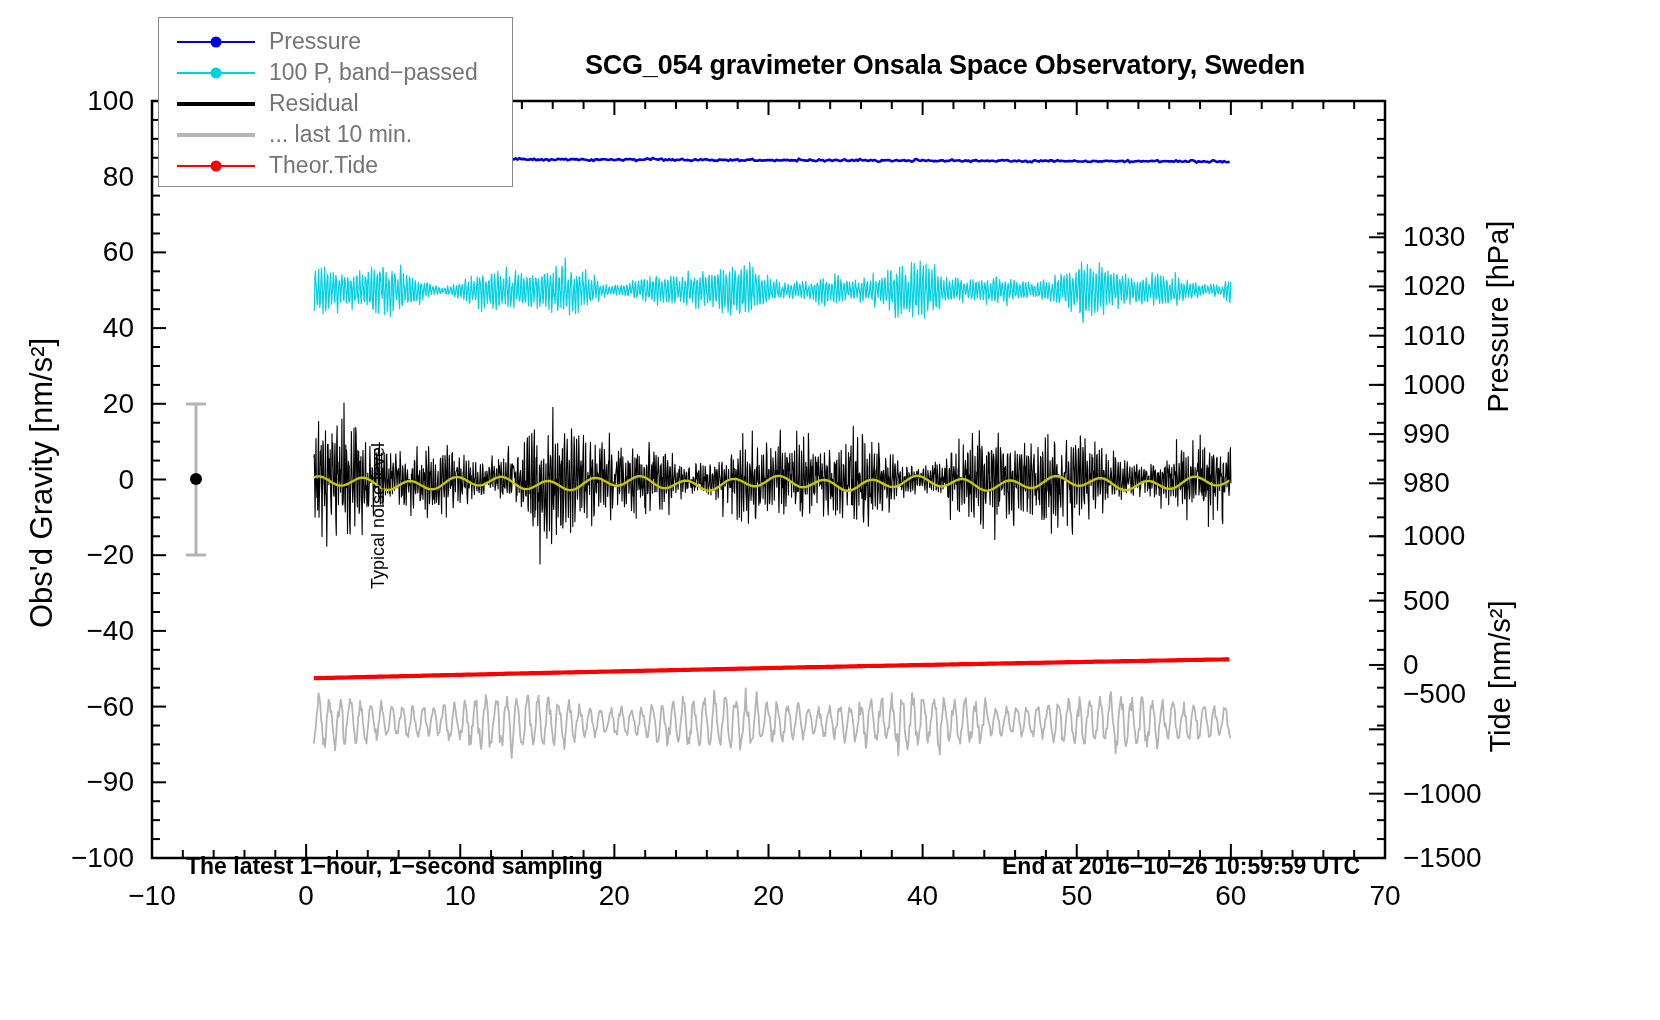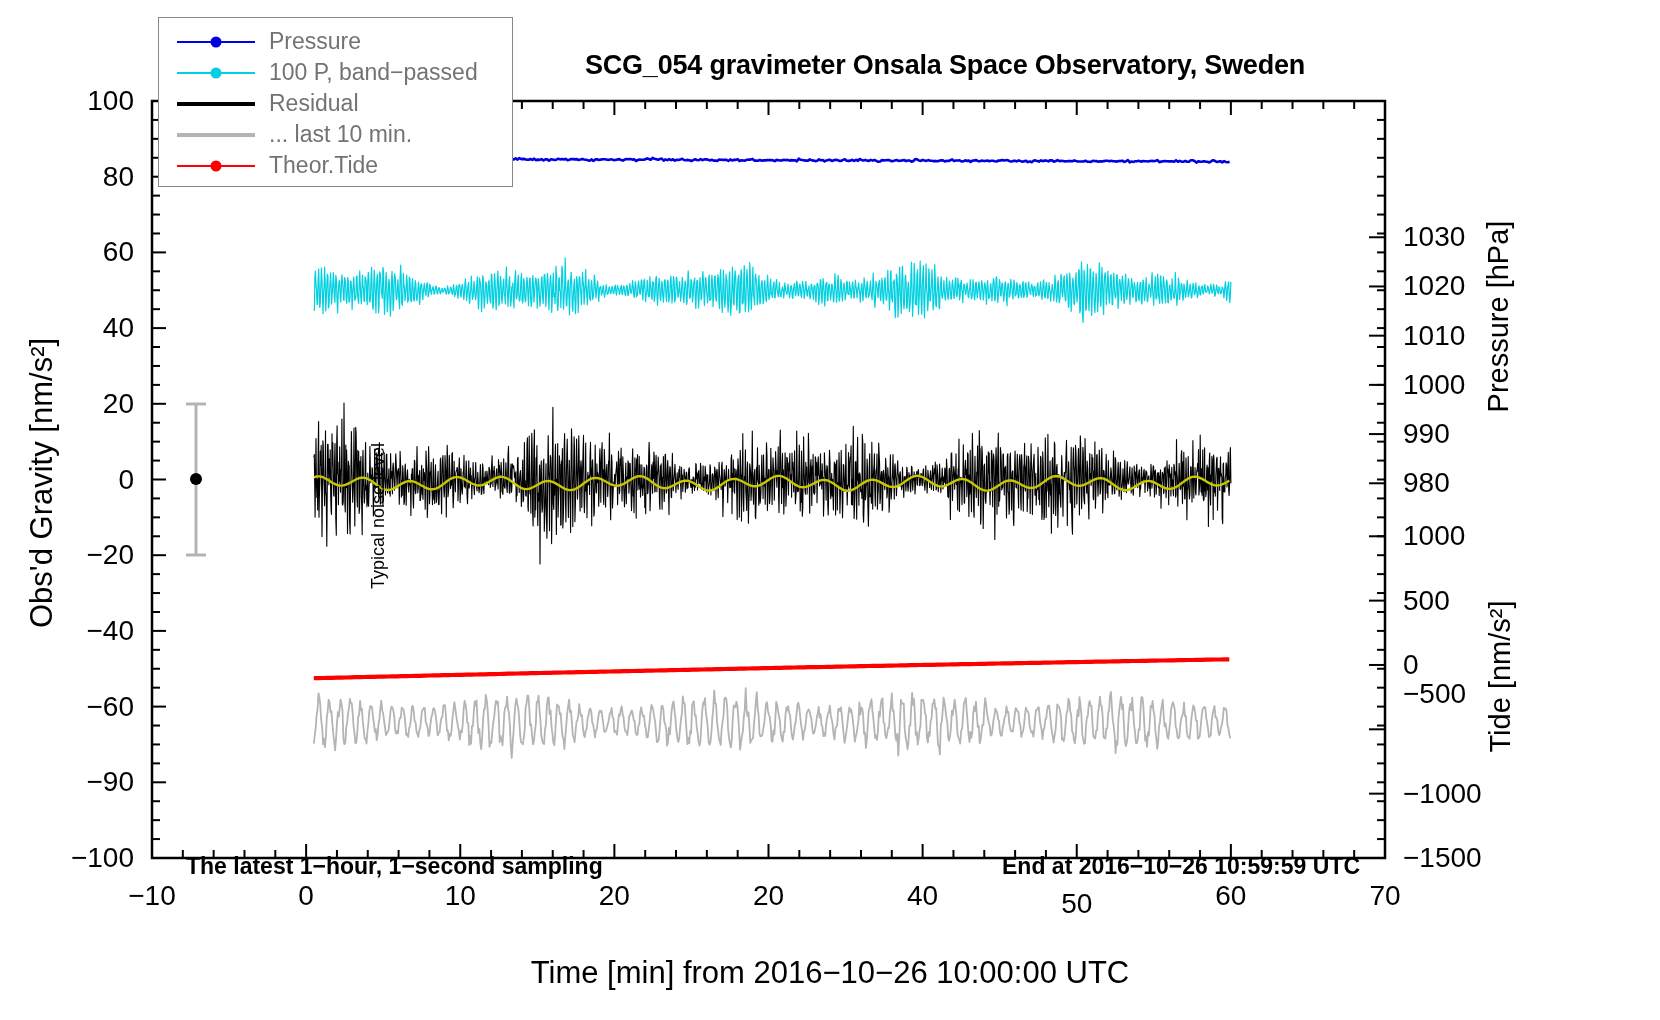--- a/index.html
+++ b/index.html
@@ -44,21 +44,20 @@
 </head>
 <body>
 
 <div id="stage">
 
   <div class="title">SCG_054 gravimeter Onsala Space Observatory, Sweden</div>
 
   <div class="ylab-left">Obs'd Gravity [nm/s²]</div>
   <div class="ylab-p">Pressure [hPa]</div>
   <div class="ylab-t">Tide [nm/s²]</div>
-  <div class="xlab">Time [min] from 2016−10−26 10:00:00 UTC</div>
 
   <svg class="abs" style="left:0;top:0;" width="1660" height="1020">
 
     <rect x="152" y="101" width="1233" height="757" fill="#ffffff" stroke="#000000" stroke-width="2.5"></rect>
     <g id="ticks" stroke="#000000" stroke-width="2" fill="none">
         <line x1="152" y1="858" x2="152" y2="844" stroke="#000" stroke-width="2"></line>
         <line x1="152" y1="101" x2="152" y2="115" stroke="#000" stroke-width="2"></line>
         <line x1="182.825" y1="858" x2="182.825" y2="850" stroke="#000" stroke-width="2"></line>
         <line x1="182.825" y1="101" x2="182.825" y2="109" stroke="#000" stroke-width="2"></line>
         <line x1="213.65" y1="858" x2="213.65" y2="850" stroke="#000" stroke-width="2"></line>
@@ -251,21 +250,21 @@
     <circle cx="196" cy="479" r="6" fill="#000000"></circle>
   </svg>
 
   <div id="xlabels">
       <div class="tick-lbl " style="left: 152px; top: 880px; transform: translate(-50%, 0px);">−10</div>
       <div class="tick-lbl " style="left: 306.125px; top: 880px; transform: translate(-50%, 0px);">0</div>
       <div class="tick-lbl " style="left: 460.25px; top: 880px; transform: translate(-50%, 0px);">10</div>
       <div class="tick-lbl " style="left: 614.375px; top: 880px; transform: translate(-50%, 0px);">20</div>
       <div class="tick-lbl " style="left: 768.5px; top: 880px; transform: translate(-50%, 0px);">20</div>
       <div class="tick-lbl " style="left: 922.625px; top: 880px; transform: translate(-50%, 0px);">40</div>
-      <div class="tick-lbl " style="left: 1076.75px; top: 880px; transform: translate(-50%, 0px); margin-top: 8px;">50</div>
+      <div class="tick-lbl " style="left: 1076.75px; top: 880px; transform: translate(-50%, 0px);">50</div>
       <div class="tick-lbl " style="left: 1230.88px; top: 880px; transform: translate(-50%, 0px);">60</div>
       <div class="tick-lbl " style="left: 1385px; top: 880px; transform: translate(-50%, 0px);">70</div>
     </div>
   <div id="ylabels">
       <div class="tick-lbl ly" style="left: 134px; top: 101px; transform: translate(-100%, -50%);">100</div>
       <div class="tick-lbl ly" style="left: 134px; top: 176.7px; transform: translate(-100%, -50%);">80</div>
       <div class="tick-lbl ly" style="left: 134px; top: 252.4px; transform: translate(-100%, -50%);">60</div>
       <div class="tick-lbl ly" style="left: 134px; top: 328.1px; transform: translate(-100%, -50%);">40</div>
       <div class="tick-lbl ly" style="left: 134px; top: 403.8px; transform: translate(-100%, -50%);">20</div>
       <div class="tick-lbl ly" style="left: 134px; top: 479.5px; transform: translate(-100%, -50%);">0</div>

